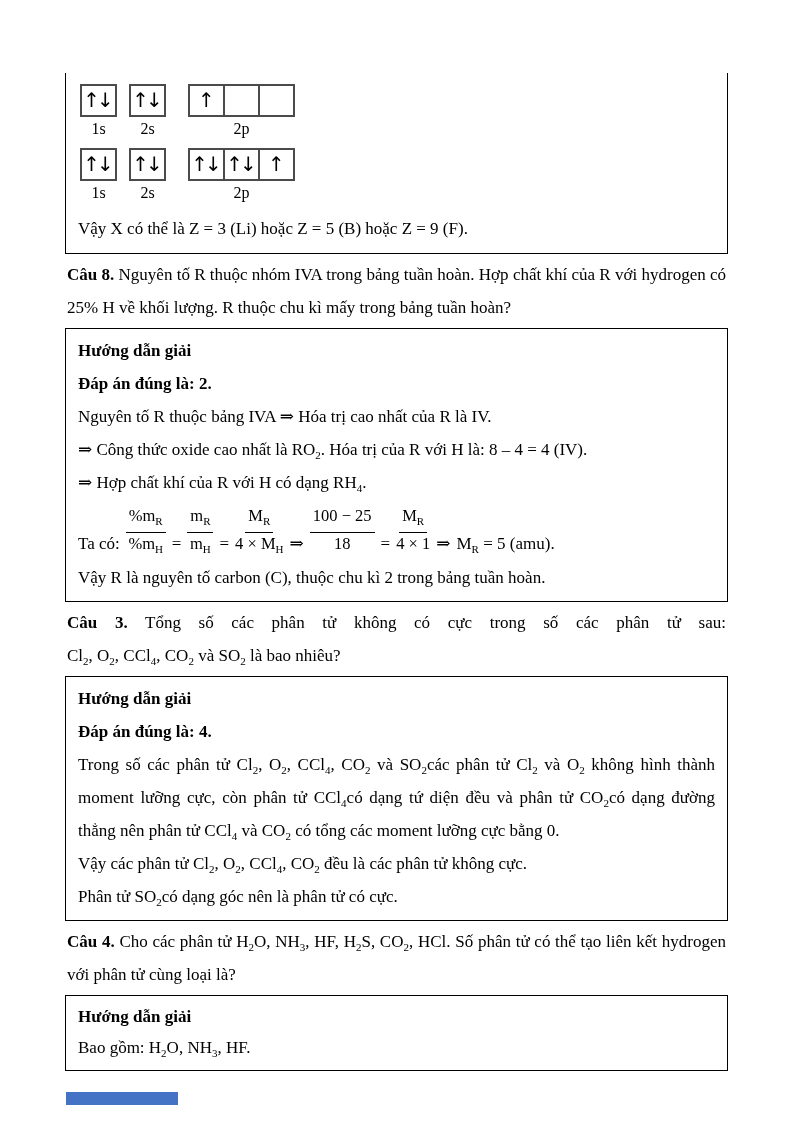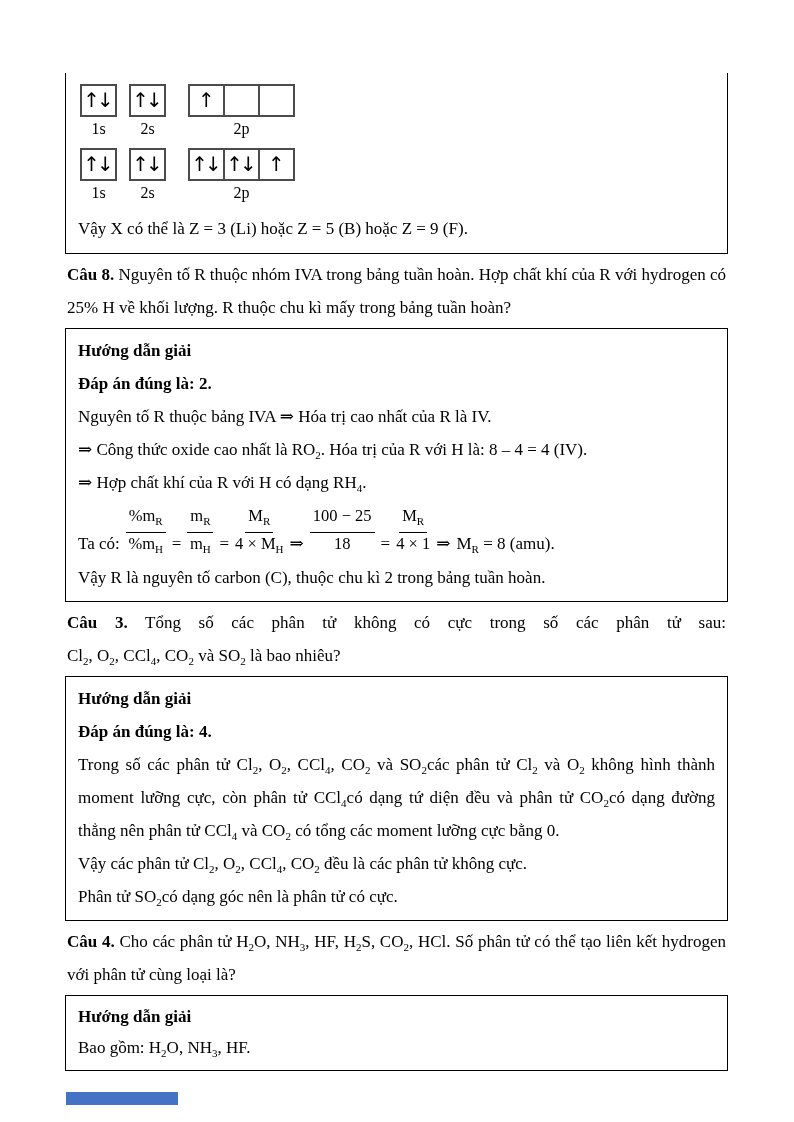--- a/index.html
+++ b/index.html
@@ -125,21 +125,21 @@
         <span class="frac">
             <span class="num"><span>100 − 25</span></span>
             <span class="den"><span>18</span></span>
           </span>
         <span>=</span>
         <span class="frac">
             <span class="num"><span>M</span><sub>R</sub></span>
             <span class="den"><span>4 × 1</span></span>
           </span>
         <span>⇒</span>
-        <span><span>M</span><sub>R</sub> <span>= 8 (amu).</span></span>
+        <span><span>M</span><sub>R</sub> <span>= 5 (amu).</span></span>
       </div>
 
       <div class="sline">Vậy R là nguyên tố carbon (C), thuộc chu kì 2 trong bảng tuần hoàn.</div>
     </div>
 
     <div class="qblock">
       <div class="para-line jlast"><span class="bold">Câu 3.</span> <span>Tổng số các phân tử không có cực trong số các phân tử sau:</span></div>
       <div class="para-line">Cl<sub>2</sub>, O<sub>2</sub>, CCl<sub>4</sub>, CO<sub>2</sub> và SO<sub>2</sub> là bao nhiêu?</div>
     </div>
 

